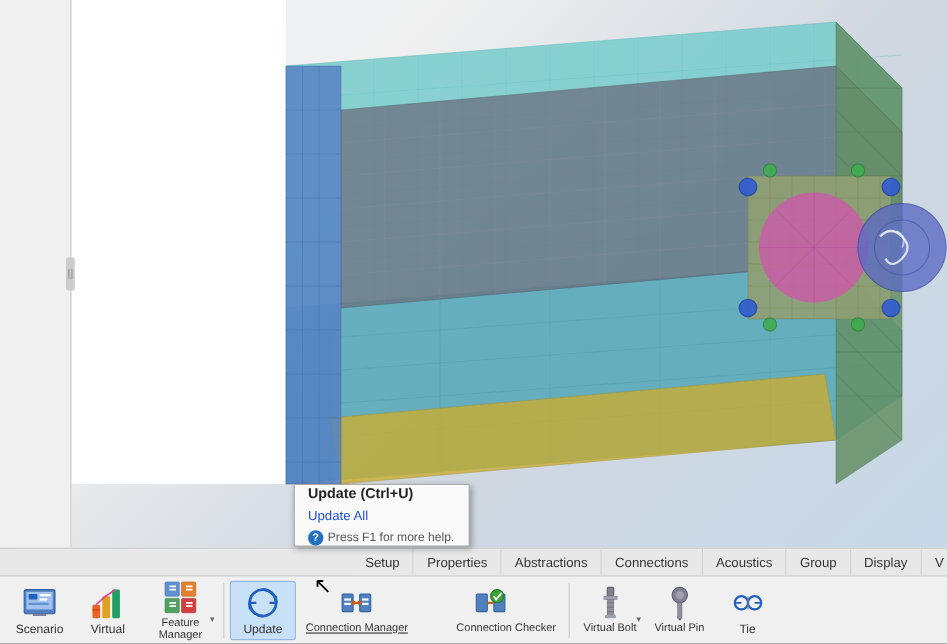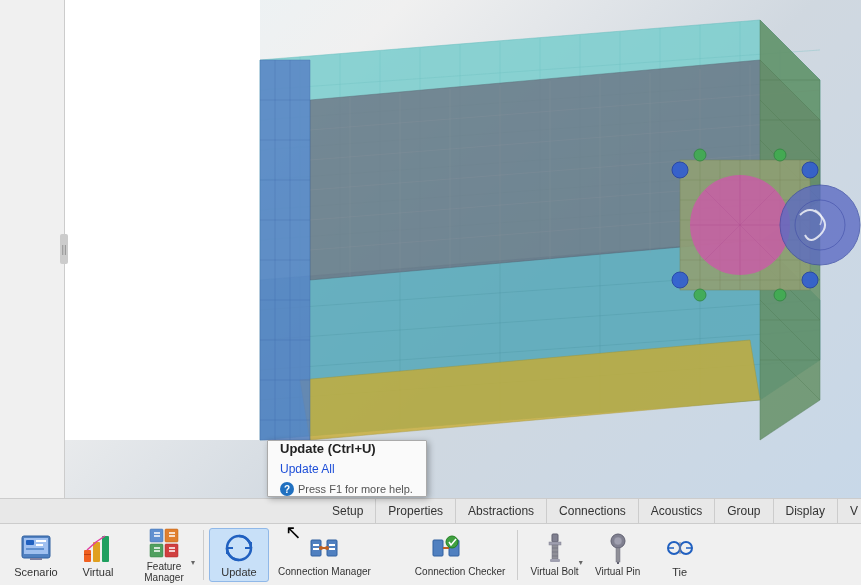--- a/index.html
+++ b/index.html
@@ -434,21 +434,21 @@
           <rect x="19" y="8" width="10" height="16" rx="1" fill="#5080c0" stroke="#3060a0" stroke-width="1"></rect>
           <line x1="13" y1="16" x2="19" y2="16" stroke="#c06020" stroke-width="2"></line>
           <circle cx="13" cy="16" r="2" fill="#c06020"></circle>
           <circle cx="19" cy="16" r="2" fill="#c06020"></circle>
           <rect x="5" y="12" width="6" height="2" fill="white"></rect>
           <rect x="5" y="16" width="6" height="2" fill="white"></rect>
           <rect x="21" y="12" width="6" height="2" fill="white"></rect>
           <rect x="21" y="16" width="6" height="2" fill="white"></rect>
         </svg>
       </div>
-      <span style="font-size:10px;">Connection
+      <span style="font-size:10px;text-decoration:underline;">Connection
 Manager</span>
     </div>
 
     <div class="toolbar-btn">
       <div class="btn-icon">
         <svg width="32" height="32" viewBox="0 0 32 32">
           <rect x="3" y="8" width="10" height="16" rx="1" fill="#5080c0" stroke="#3060a0" stroke-width="1"></rect>
           <rect x="19" y="8" width="10" height="16" rx="1" fill="#5080c0" stroke="#3060a0" stroke-width="1"></rect>
           <line x1="13" y1="16" x2="19" y2="16" stroke="#c06020" stroke-width="2"></line>
           <circle cx="22" cy="10" r="6" fill="#40a040" stroke="#208020" stroke-width="1"></circle>

